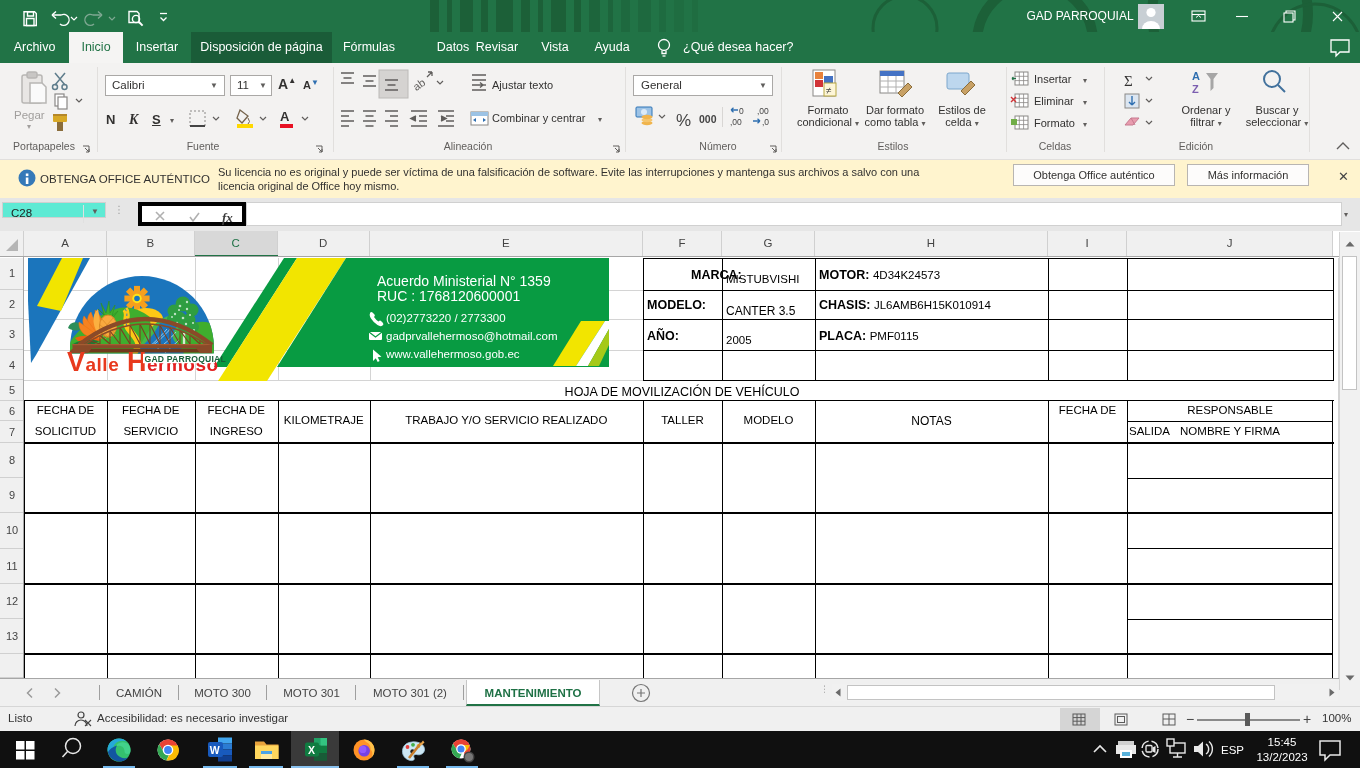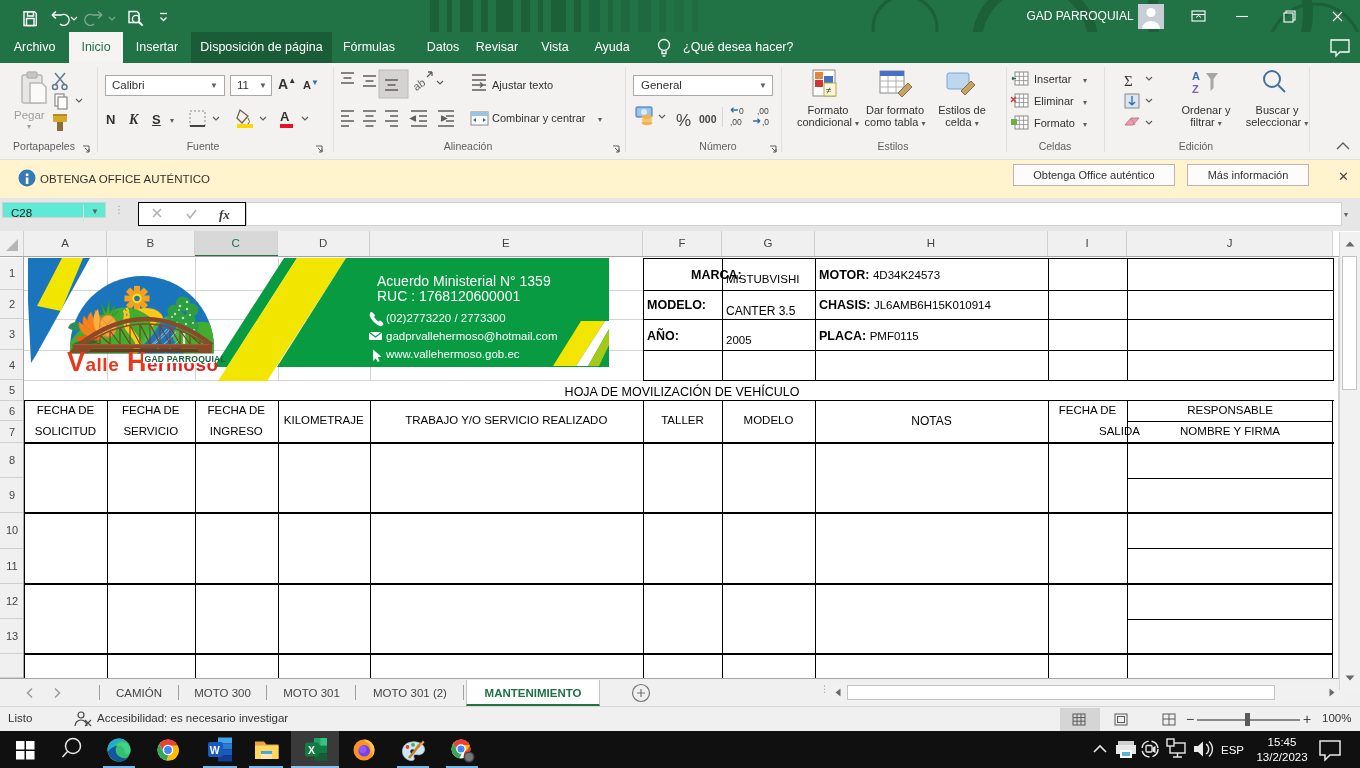--- a/index.html
+++ b/index.html
@@ -113,21 +113,21 @@
       </svg>
   </div>
 </div>
 <div class="abs" id="tabrow">
   <div class="ttab" style="left:191px;width:141px;background:#1a5c38;"></div>
   <div class="ttab" style="left:69px;width:54px;background:#f5f4f3;color:#217346;">Inicio</div>
   <div class="ttab" style="left:7px;width:55px;">Archivo</div>
   <div class="ttab" style="left:131px;width:52px;">Insertar</div>
   <div class="ttab" style="left:196px;width:131px;">Disposición de página</div>
   <div class="ttab" style="left:338px;width:62px;">Fórmulas</div>
-  <div class="ttab" style="left:420px;width:46px;">Datos</div>
+  <div class="ttab" style="left:430px;width:46px;">Datos</div>
   <div class="ttab" style="left:472px;width:50px;">Revisar</div>
   <div class="ttab" style="left:536px;width:38px;">Vista</div>
   <div class="ttab" style="left:590px;width:44px;">Ayuda</div>
   <svg width="22" height="31" style="position:absolute;left:653px;top:0">
     <g stroke="#fff" stroke-width="1.3" fill="none">
       <circle cx="11" cy="13" r="5.5"></circle>
       <path d="M9,18.5 v3 h4 v-3"></path>
       <path d="M9.5,24 h3"></path>
     </g>
   </svg>
@@ -351,32 +351,33 @@
     </g>
   </svg>
 </div>
 <div class="abs" id="msgbar">
   <svg width="40" height="38" style="position:absolute;left:0;top:0">
     <circle cx="27" cy="18" r="8.5" fill="#3579b8"></circle>
     <rect x="25.8" y="13.5" width="2.6" height="2.6" fill="#fff"></rect>
     <rect x="25.8" y="17.5" width="2.6" height="6.5" fill="#fff"></rect>
   </svg>
   <div class="abs" style="left:40px;top:0;height:38px;line-height:38px;font-size:11.5px;color:#323130;">OBTENGA OFFICE AUTÉNTICO</div>
+  <div class="abs" style="left:218px;top:6px;width:760px;font-size:11px;color:#323130;line-height:13.5px;">Su licencia no es original y puede ser víctima de una falsificación de software. Evite las interrupciones y mantenga sus archivos a salvo con una<br>licencia original de Office hoy mismo.</div>
   <div class="mbtn" style="left:1013px;top:4px;width:162px;">Obtenga Office auténtico</div>
   <div class="mbtn" style="left:1187px;top:4px;width:122px;">Más información</div>
   <div class="abs" style="left:1338px;top:9px;font-size:13px;color:#444;">✕</div>
 </div>
 <div class="abs" id="fbar">
   <div class="abs" style="left:2px;top:4px;width:104px;height:16px;background:#5eead4;border:1px solid #d0d0d0;box-sizing:border-box;">
     <div class="abs" style="left:8px;top:4px;font-size:11.5px;color:#222;">C28</div>
     <div class="abs" style="left:88px;top:4px;font-size:8px;color:#605e5c;">▼</div>
     <div class="abs" style="left:80px;top:2px;width:1px;height:18px;background:#e0e0e0;"></div>
   </div>
   <div class="abs" style="left:114px;top:9px;width:3px;height:14px;color:#a0a0a0;font-size:10px;line-height:5px;">⋮</div>
-  <div class="abs" style="left:138px;top:4px;width:108px;height:24px;background:#fff;border:1px solid #000000;box-sizing:border-box;">
+  <div class="abs" style="left:138px;top:4px;width:108px;height:24px;background:#fff;border:4px solid #000000;box-sizing:border-box;">
     <svg width="106" height="22">
       <path d="M14,6 l8,8 m0,-8 l-8,8" stroke="#b0b0b0" stroke-width="1.6" fill="none"></path>
       <path d="M48,11 l3,4 l6,-8" stroke="#b0b0b0" stroke-width="1.6" fill="none"></path>
       <text x="80" y="16" font-size="13" font-style="italic" font-family="Liberation Serif" fill="#3c3c3c" font-weight="bold">fx</text>
     </svg>
   </div>
   <div class="abs" style="left:246px;top:4px;width:1096px;height:24px;background:#fff;border:1px solid #d0d0d0;box-sizing:border-box;"></div>
   <div class="abs" style="left:1344px;top:12px;font-size:8px;color:#605e5c;">▾</div>
 </div>
 <div class="abs" id="sheet">
@@ -477,21 +478,21 @@
 <div class="celltxt" style="left:107.0px;top:172.5px;width:87.5px;text-align:center;font-size:11.5px;color:#000;">FECHA DE</div>
 <div class="celltxt" style="left:107.0px;top:193.5px;width:87.5px;text-align:center;font-size:11.5px;color:#000;">SERVICIO</div>
 <div class="celltxt" style="left:194.5px;top:172.5px;width:83.5px;text-align:center;font-size:11.5px;color:#000;">FECHA DE</div>
 <div class="celltxt" style="left:194.5px;top:193.5px;width:83.5px;text-align:center;font-size:11.5px;color:#000;">INGRESO</div>
 <div class="celltxt" style="left:278.0px;top:183px;width:91.5px;text-align:center;font-size:11.5px;color:#000;">KILOMETRAJE</div>
 <div class="celltxt" style="left:369.5px;top:183px;width:273.5px;text-align:center;font-size:11.5px;color:#000;">TRABAJO Y/O SERVICIO REALIZADO</div>
 <div class="celltxt" style="left:643.0px;top:183px;width:79px;text-align:center;font-size:11.5px;color:#000;">TALLER</div>
 <div class="celltxt" style="left:722.0px;top:183px;width:93px;text-align:center;font-size:11.5px;color:#000;">MODELO</div>
 <div class="celltxt" style="left:815.0px;top:183px;width:233px;text-align:center;font-size:12px;color:#000;">NOTAS</div>
 <div class="celltxt" style="left:1048.0px;top:172.5px;width:79px;text-align:center;font-size:11.5px;color:#000;">FECHA DE</div>
-<div class="celltxt" style="left:1048.0px;top:193.5px;width:79px;text-align:center;font-size:11.5px;color:#000;padding-left:32px;">SALIDA</div>
+<div class="celltxt" style="left:1078px;top:193.5px;width:79px;text-align:center;font-size:11.5px;color:#000;padding-left:32px;">SALIDA</div>
 <div class="celltxt" style="left:1127.0px;top:172.5px;width:206px;text-align:center;font-size:11.5px;color:#000;">RESPONSABLE</div>
 <div class="celltxt" style="left:1127.0px;top:193.5px;width:206px;text-align:center;font-size:11.5px;color:#000;">NOMBRE Y FIRMA</div>
 <svg width="588" height="124" style="position:absolute;left:24px;top:26px" viewBox="0 0 588 124">
   <polygon points="4,1 66,1 12,98 7,106 4,44" fill="#1b75bc"></polygon>
   <polygon points="38,1 59,1 37,54 13,49" fill="#f2e500"></polygon>
   <polygon points="260,1 273,1 203,110 190,110" fill="#089b42"></polygon>
   <polygon points="273,1 322,1 243,124 194,124" fill="#f2e500"></polygon>
   <polygon points="322,1 585,1 585,110 253,110" fill="#089b42"></polygon>
   <polygon points="557,64 581,64 552,109 529,109" fill="#f2e500"></polygon>
   <polygon points="581,64 585,64 585,72 564,109 552,109" fill="#fff"></polygon>

